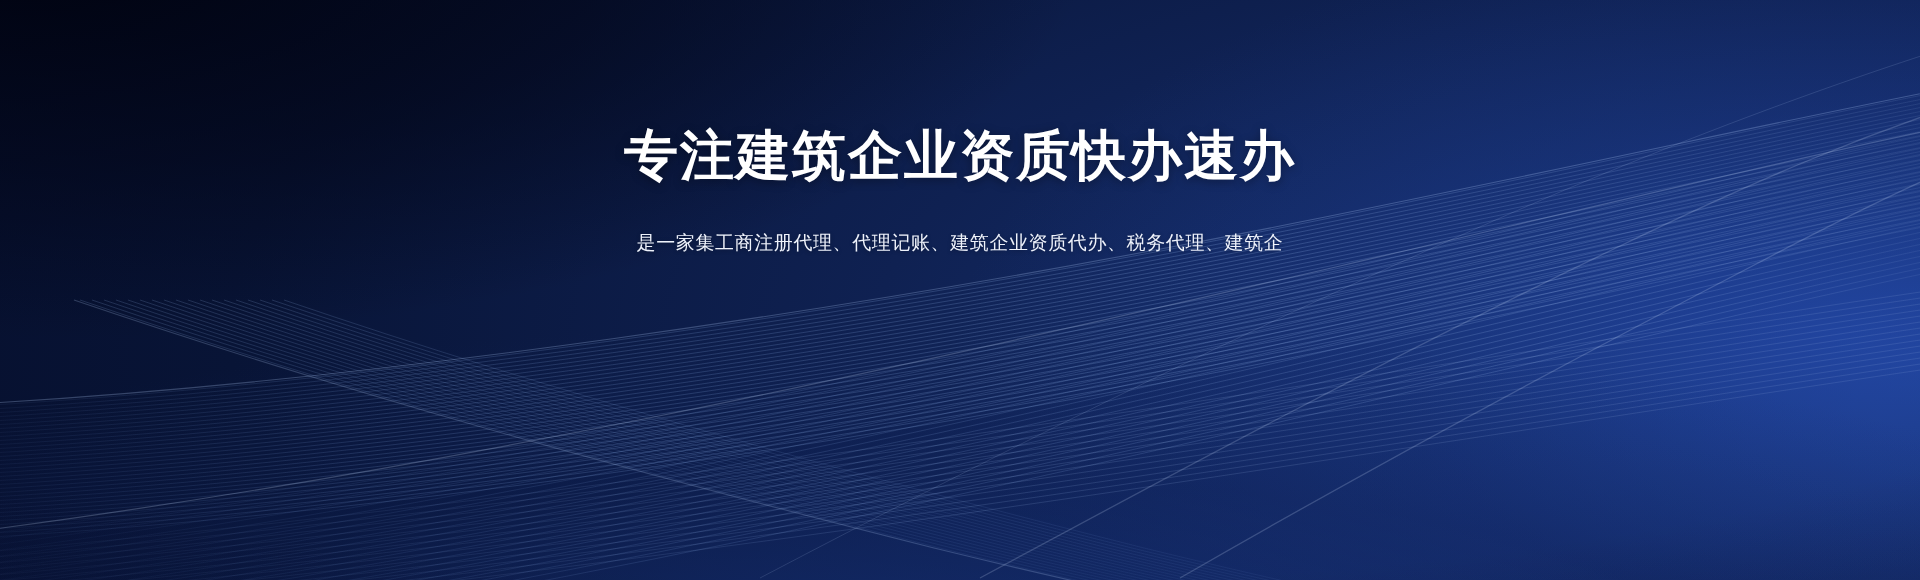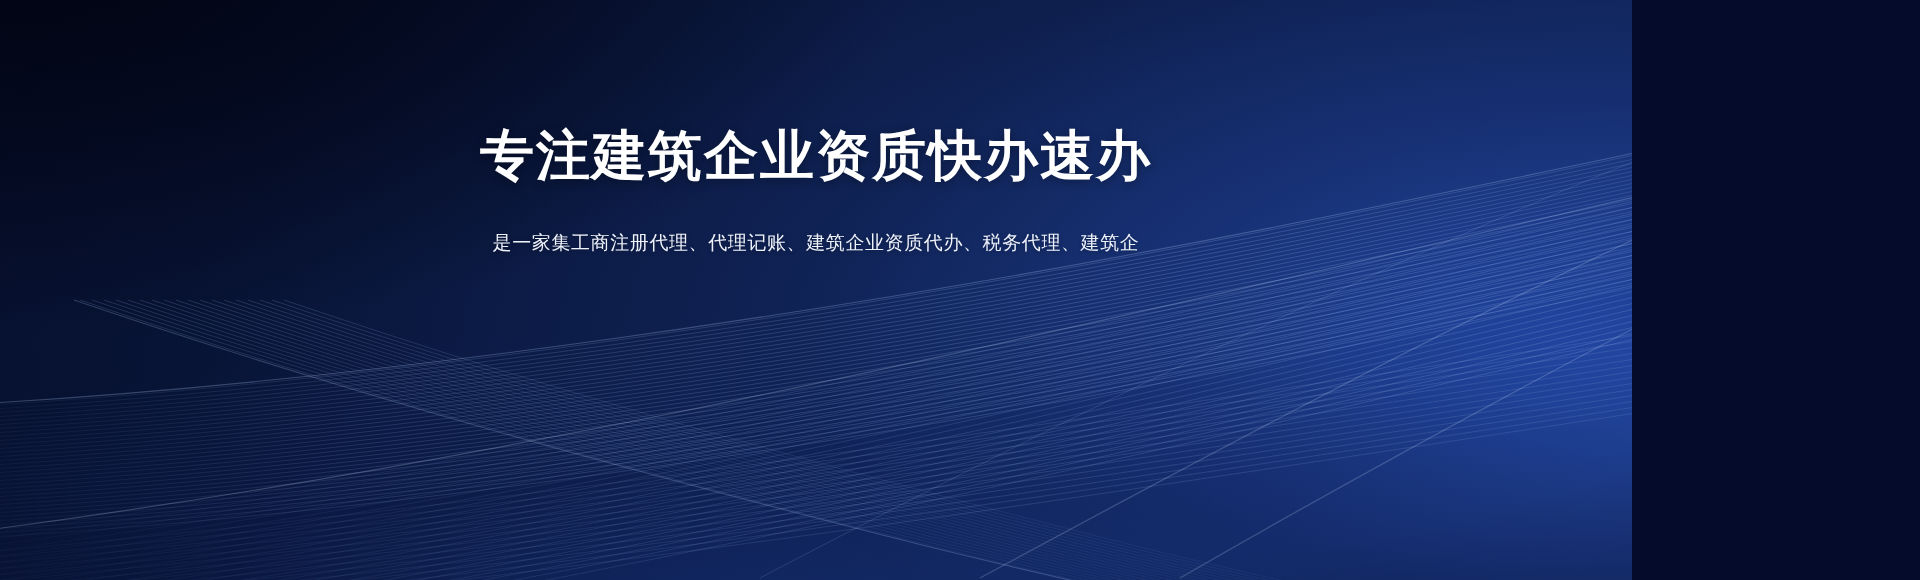--- a/index.html
+++ b/index.html
@@ -7,21 +7,21 @@
   html, body {
     width:1920px; height:580px;
     background:#050b2a;
     font-family:"Liberation Sans", sans-serif;
     overflow:hidden;
   }
 
   
   .banner{
     position:relative;
-    width:1632px; height:580px;
+    width:1920px; height:580px;
     overflow:hidden;
     background:#a21caf;
   }
 
   
   .bg-base{
     position:absolute; inset:0;
     background:
       radial-gradient(120% 150% at 96% 58%, #1b3a8c 0%, #16306f 18%, #0f2152 42%, #081436 70%, #050c28 100%),
       linear-gradient(105deg, #03071f 0%, #05102f 22%, #0a1a45 48%, #11265c 72%, #183075 100%);

